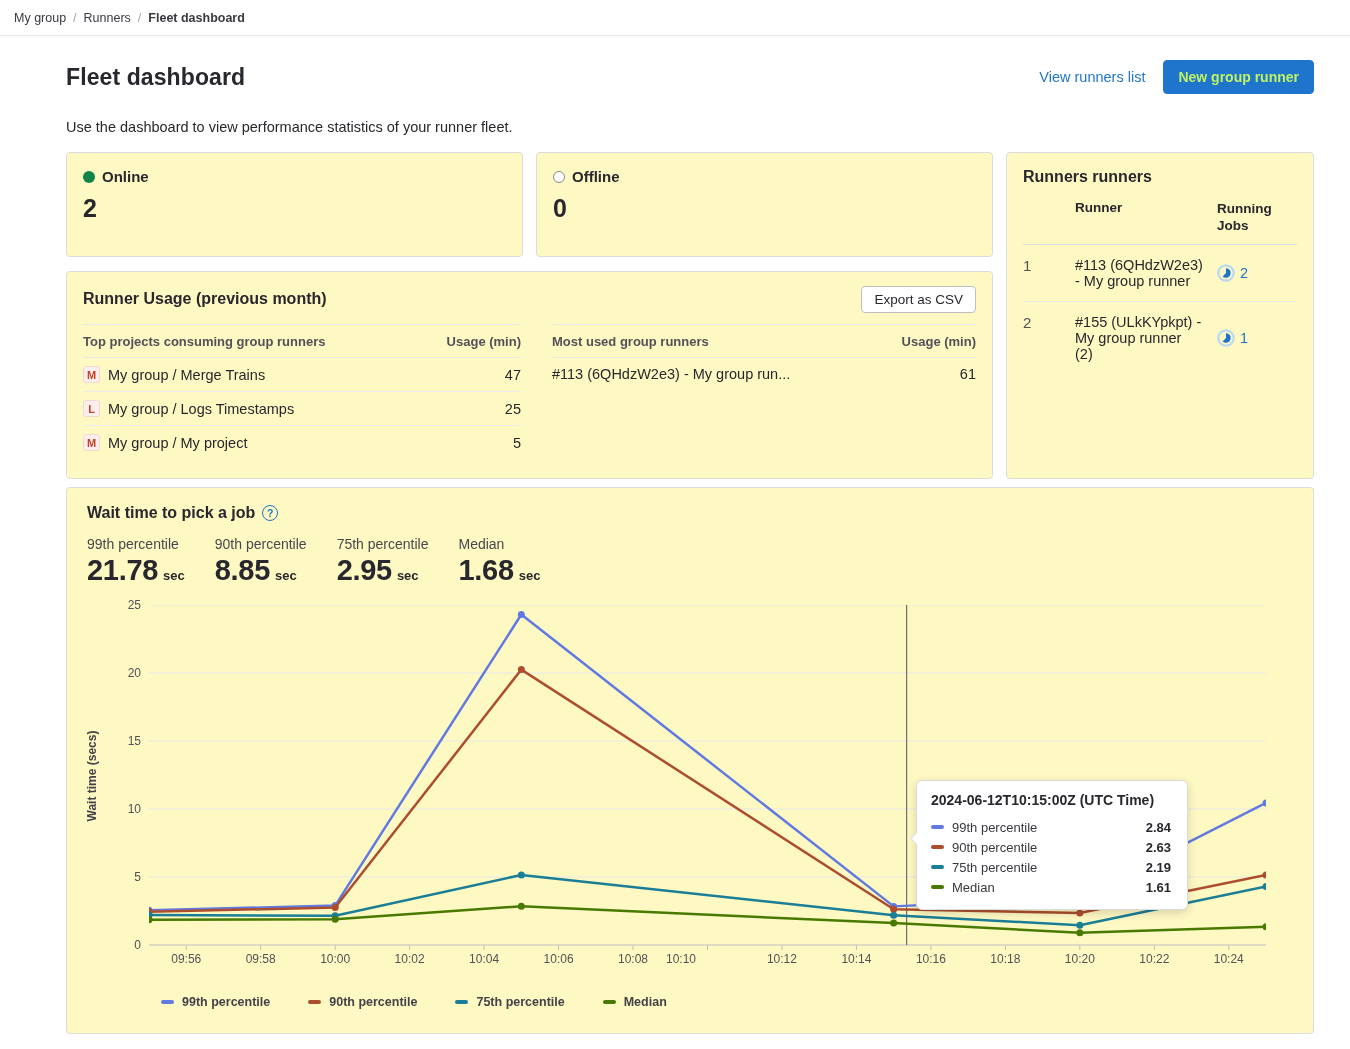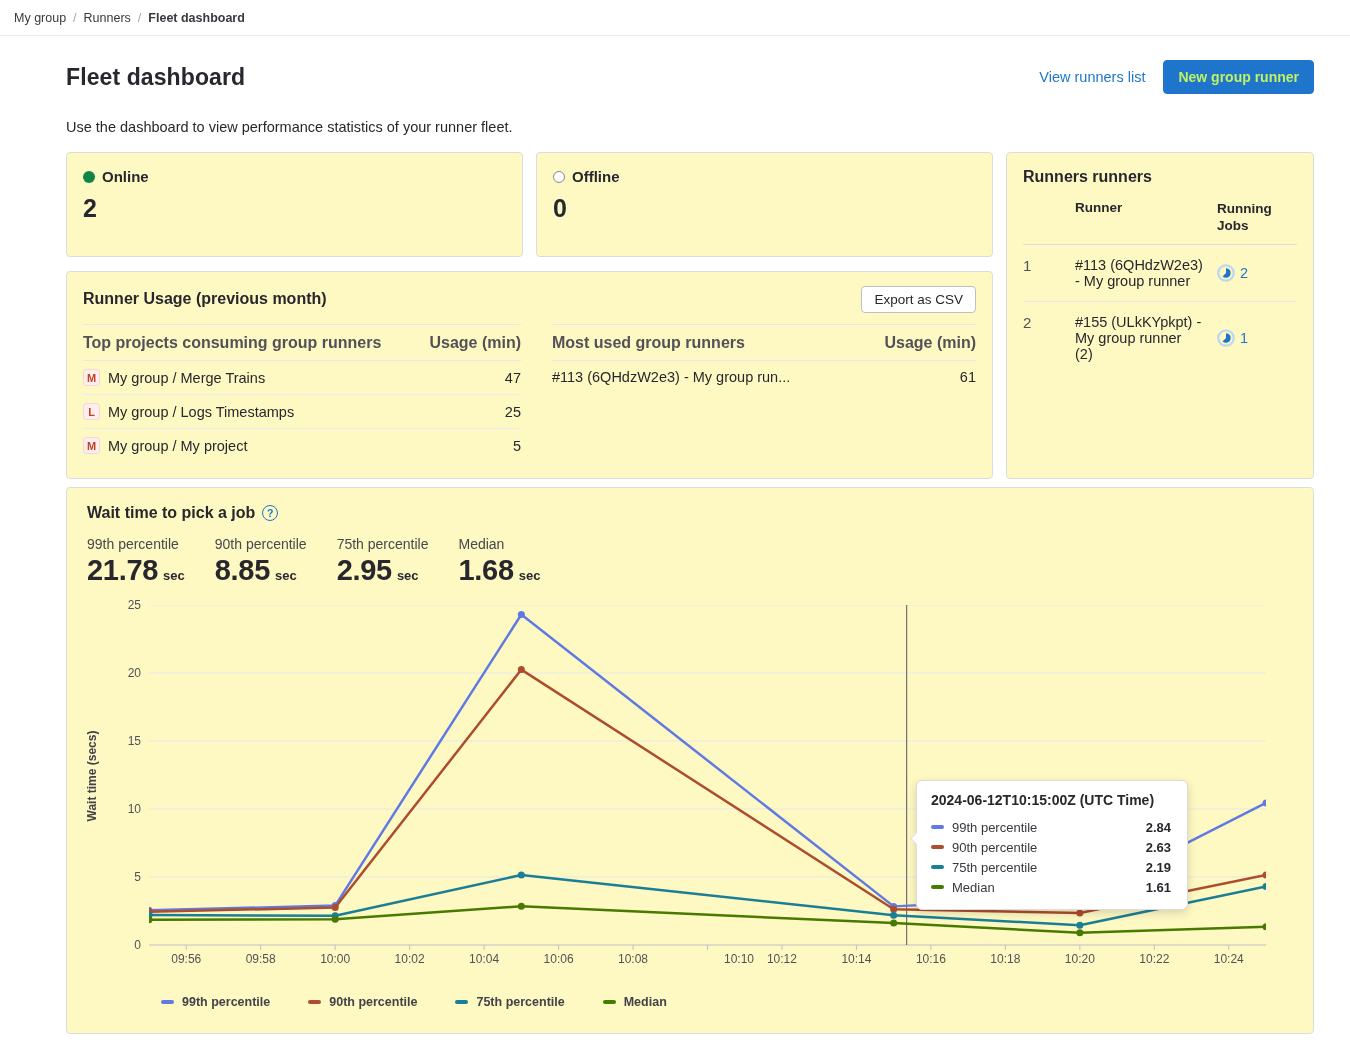--- a/index.html
+++ b/index.html
@@ -51,21 +51,21 @@
   .ar-jobs { display: flex; align-items: center; gap: 5px; padding-left: 14px; }
   .ar-jobs-count { color: #1f75cb; font-size: 14.5px; cursor: pointer; }
   .jobs-col-pad { padding-left: 14px; line-height: 17px; }
 
   
   .usage-title { font-size: 16px; font-weight: bold; margin-top: 4px; }
   .btn-secondary { position: absolute; top: 14px; right: 16px; background: #fff; color: #28272d;
     font-size: 13.5px; border: 1px solid #bfbfc3; border-radius: 4px; padding: 5px 12px; cursor: pointer; }
   .usage-tables { margin-top: 16px; display: grid; grid-template-columns: 438px 1fr; column-gap: 31px; }
   .u-table { font-size: 14.5px; }
-  .u-head { display: flex; justify-content: space-between; font-size: 16px; font-weight: bold; color: #535158;
+  .u-head { display: flex; justify-content: space-between; font-size: 13px; font-weight: bold; color: #535158;
     border-top: 1px solid #e7e7e9; border-bottom: 1px solid #e7e7e9; padding: 9px 0 8px 0; gap: 6px; }
   .u-row { display: flex; justify-content: space-between; align-items: center; padding: 8px 0; border-bottom: 1px solid #ececef; }
   .u-row:last-child { border-bottom: none; }
   .u-name { display: flex; align-items: center; gap: 8px; }
   .avatar { width: 17px; height: 17px; border-radius: 3px; background: #fbeeed; border: 1px solid #f3d9d4;
     color: #c24328; font-size: 11px; font-weight: bold; display: flex; align-items: center; justify-content: center; }
   .u-usage { font-variant-numeric: tabular-nums; }
 
   
   .card-chart { margin-top: 8px; border: 1px solid #dcdcde; border-radius: 4px; padding: 16px; height: 547px; }
@@ -318,21 +318,21 @@
           <div class="ytick" style="top:137px">15</div>
           <div class="ytick" style="top:69px">20</div>
           <div class="ytick" style="top:1px">25</div>
           <div class="xtick" style="left:80.23333333333333px">09:56</div>
           <div class="xtick" style="left:154.7px">09:58</div>
           <div class="xtick" style="left:229.16666666666666px">10:00</div>
           <div class="xtick" style="left:303.6333333333333px">10:02</div>
           <div class="xtick" style="left:378.09999999999997px">10:04</div>
           <div class="xtick" style="left:452.56666666666666px">10:06</div>
           <div class="xtick" style="left:527.0333333333333px">10:08</div>
-          <div class="xtick" style="left:633px">10:10</div>
+          <div class="xtick" style="left:575px">10:10</div>
           <div class="xtick" style="left:675.9666666666667px">10:12</div>
           <div class="xtick" style="left:750.4333333333333px">10:14</div>
           <div class="xtick" style="left:824.9px">10:16</div>
           <div class="xtick" style="left:899.3666666666667px">10:18</div>
           <div class="xtick" style="left:973.8333333333334px">10:20</div>
           <div class="xtick" style="left:1048.3000000000002px">10:22</div>
           <div class="xtick" style="left:1122.7666666666667px">10:24</div>
         </div>
       <div class="legend-row" id="legend-row">
           <span class="legend-item">

